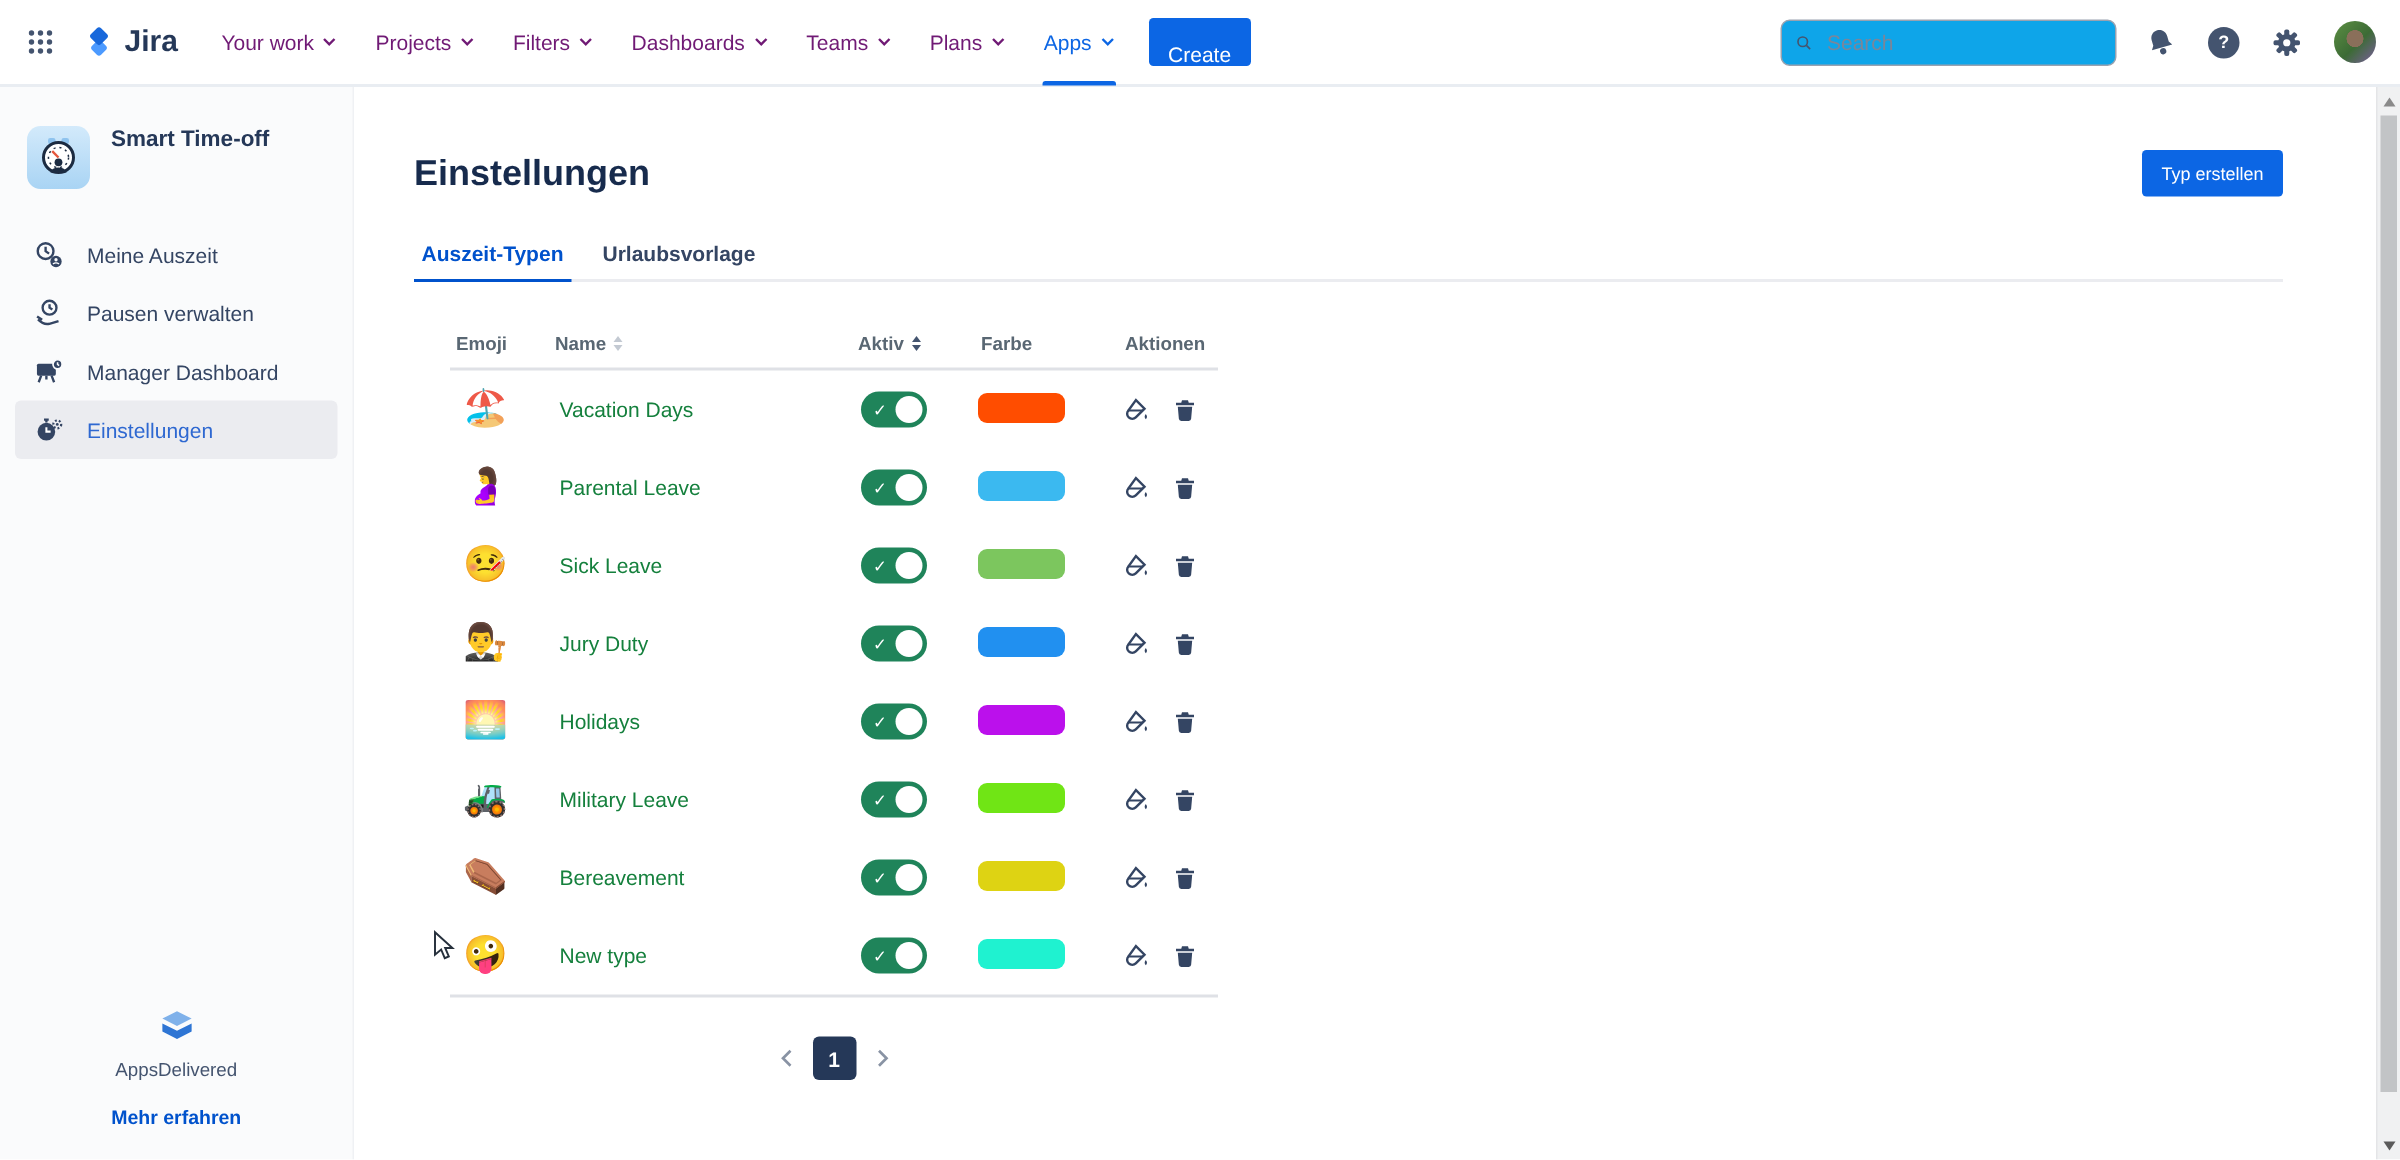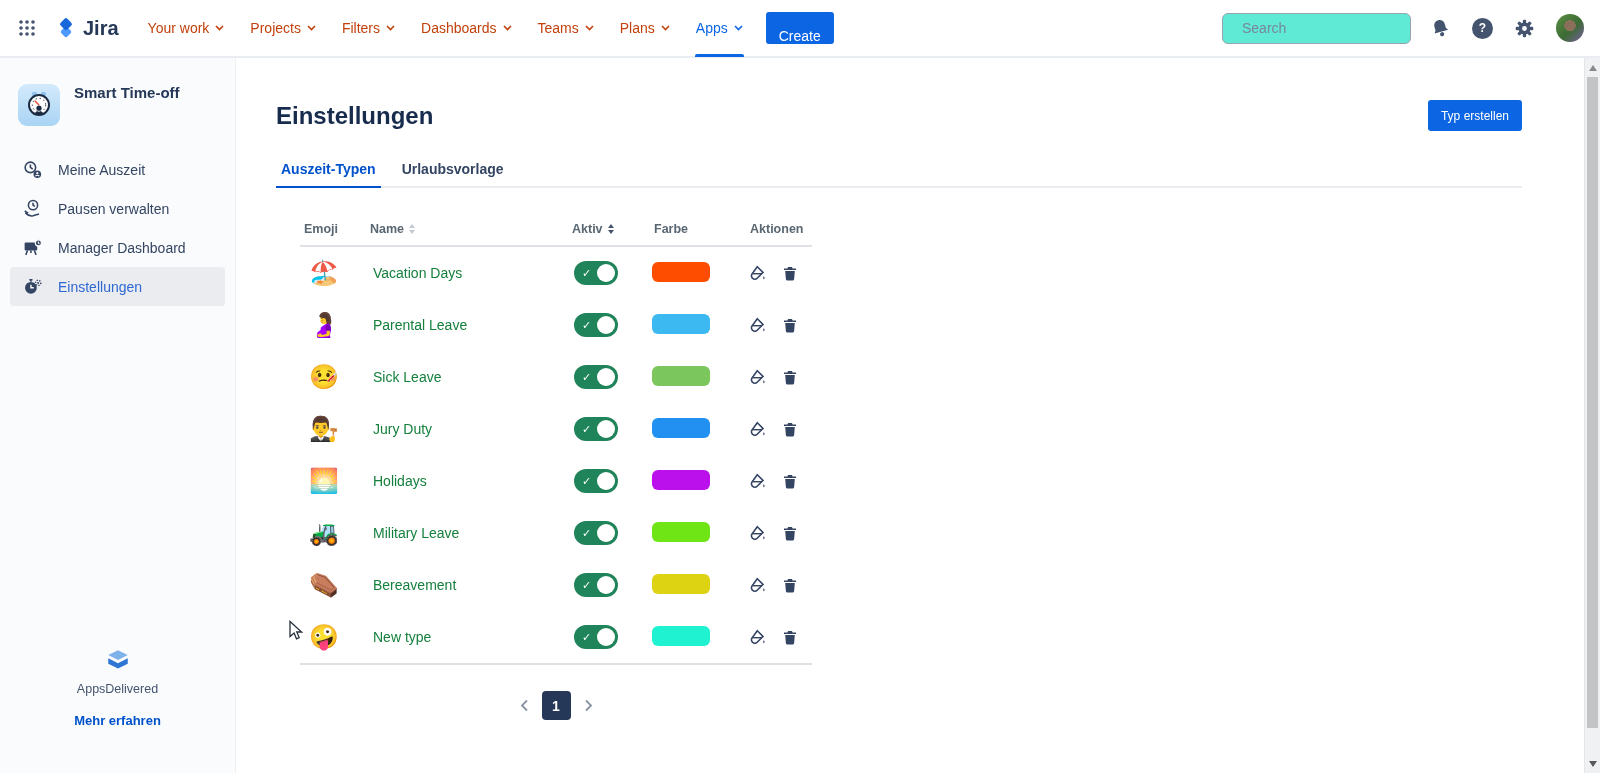--- a/index.html
+++ b/index.html
@@ -12,30 +12,30 @@
   button { font-family:inherit; cursor:pointer; }
 
   
   .topnav { height:58px; display:flex; align-items:center; padding:0 14px 0 10px;
             border-bottom:2px solid #E9EDF2; background:#fff; }
   .grid-btn { width:34px; height:34px; border:none; background:none; display:flex;
               align-items:center; justify-content:center; margin-right:4px; }
   .logo { display:flex; align-items:center; gap:5px; margin:0 16px 0 6px;
           font-size:20px; font-weight:700; color:#253858; }
   .nav-item-top { position:relative; height:58px; display:flex; align-items:center; gap:6px;
-                  padding:0 13px; font-size:14px; font-weight:500; color:#c2410c;
+                  padding:0 13px; font-size:14px; font-weight:500; color:#701a75;
                   background:none; border:none; }
   .nav-item-top.active { color:var(--accent,#0C66E4); }
   .nav-item-top.active::after { content:""; position:absolute; left:12px; right:12px; bottom:0;
                   height:3px; background:var(--accent,#0C66E4); border-radius:2px 2px 0 0; }
   .create-btn { margin-left:10px; height:32px; padding:16px 13px; background:var(--accent,#0C66E4);
                 color:#fff; font-weight:500; font-size:14px; border:none; border-radius:3px; }
   .nav-right { margin-left:auto; display:flex; align-items:center; gap:17px; }
-  .search-box { width:189px; height:31px; border:1px solid #99A2B0; border-radius:6px;
-                display:flex; align-items:center; gap:8px; padding:0 9px; background:#5eead4; }
+  .search-box { width:224px; height:31px; border:1px solid #99A2B0; border-radius:6px;
+                display:flex; align-items:center; gap:8px; padding:0 9px; background:#0ea5e9; }
   .search-input { border:none; outline:none; flex:1; font-size:14px; color:#344563; background:transparent; }
   .search-input::placeholder { color:#7A869A; }
   .icon-plain { background:none; border:none; padding:2px; display:flex; align-items:center; }
   .bell-wrap { transform:rotate(-16deg); display:flex; }
   .help-circle { width:21px; height:21px; border-radius:50%; background:#44546F; color:#fff;
                  font-size:12px; font-weight:700; display:flex; align-items:center; justify-content:center; }
   .avatar { width:28px; height:28px; border-radius:50%;
             background:
               radial-gradient(circle at 50% 42%, #8a6f5a 0 26%, rgba(0,0,0,0) 27%),
               linear-gradient(135deg,#5d8f43 0%,#3c6b35 55%,#7b5d9e 100%); }
@@ -49,21 +49,21 @@
   .app-header { display:flex; align-items:flex-start; gap:14px; padding:0 8px; margin-bottom:24px; }
   .app-icon { width:42px; height:42px; border-radius:9px; flex:none;
               background:linear-gradient(180deg,#D3EAFB 0%,#A9D4F4 100%);
               display:flex; align-items:center; justify-content:center; }
   .app-title { font-size:15px; font-weight:700; color:#253858; }
   .nav-item { display:flex; align-items:center; gap:15px; height:39px; padding:0 11px;
               border-radius:4px; font-size:14px; color:#344563; background:none; border:none;
               width:100%; text-align:left; }
   .nav-item .si { width:22px; display:flex; justify-content:center; flex:none; }
   .nav-item.selected { background:#EBECF0; color:#2E68D1; }
-  .sidebar-footer { position:absolute; bottom:44px; left:0; right:0;
+  .sidebar-footer { position:absolute; bottom:20px; left:0; right:0;
                     display:flex; flex-direction:column; align-items:center; }
   .brand { font-size:12.5px; color:#44546F; margin-top:9px; }
   .learn-more { font-size:13px; font-weight:700; color:var(--link,#0052CC);
                 margin-top:16px; text-decoration:none; background:none; border:none; }
 
   
   .main { flex:1; background:#fff; padding:42px 78px 0 40px; position:relative; }
   .title-row { display:flex; justify-content:space-between; align-items:center; }
   .page-title { font-size:24px; font-weight:700; color:#172B4D; margin:0; }
   .btn-primary { background:var(--accent,#0C66E4); color:#fff; border:none; border-radius:3px;

